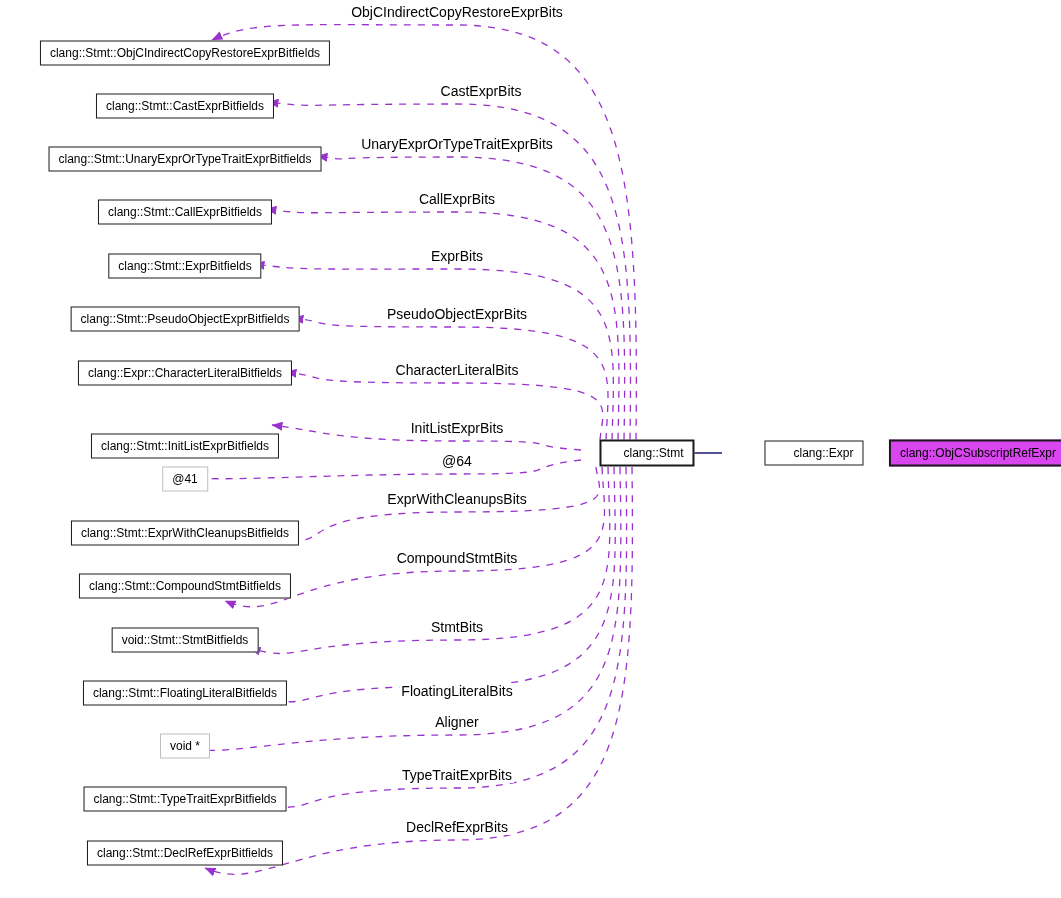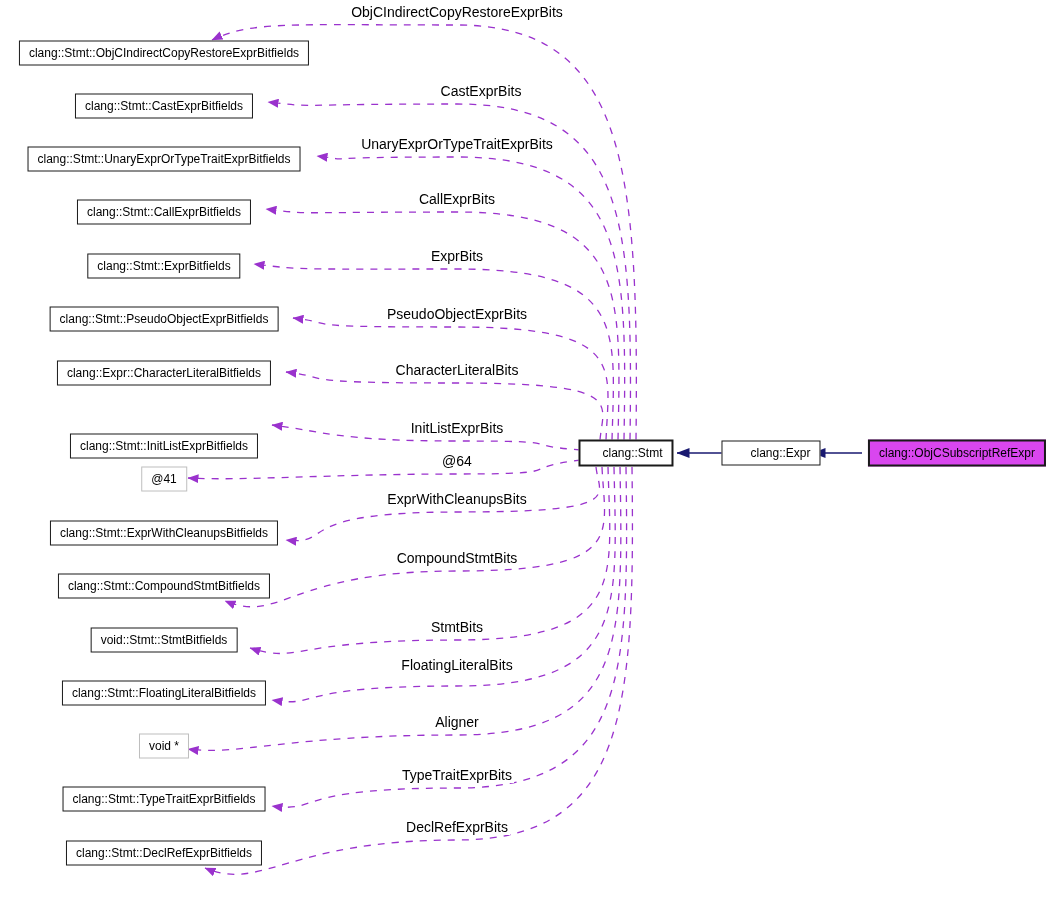--- a/index.html
+++ b/index.html
@@ -17,20 +17,21 @@
     transform: translate(-50%, -50%);
     background: #ffffff;
     border: 1.5px solid #1a1a1a;
     padding: 4px 9px;
     font-size: 12px;
     line-height: 15px;
     color: #000000;
     white-space: nowrap;
     box-sizing: border-box;
     text-align: left;
+    margin-left: 21px;
   }
   .node.light { border-color: #bebebe; border-width: 1.3px; }
   .node.hub { border-width: 2px; padding-left: 22px; }
   .node.current { background: #d946ef; border-width: 2px; }
   .edge-label {
     position: absolute;
     transform: translate(-50%, -50%);
     font-size: 14px;
     color: #000000;
     white-space: nowrap;
@@ -83,34 +84,34 @@
       <div class="node" style="left: 164px; top: 446px;">clang::Stmt::InitListExprBitfields</div>
       <div class="node light" style="left: 164px; top: 479px;">@41</div>
       <div class="node" style="left: 164px; top: 533px;">clang::Stmt::ExprWithCleanupsBitfields</div>
       <div class="node" style="left: 164px; top: 586px;">clang::Stmt::CompoundStmtBitfields</div>
       <div class="node" style="left: 164px; top: 640px;">void::Stmt::StmtBitfields</div>
       <div class="node" style="left: 164px; top: 693px;">clang::Stmt::FloatingLiteralBitfields</div>
       <div class="node light" style="left: 164px; top: 746px;">void *</div>
       <div class="node" style="left: 164px; top: 799px;">clang::Stmt::TypeTraitExprBitfields</div>
       <div class="node" style="left: 164px; top: 853px;">clang::Stmt::DeclRefExprBitfields</div>
       <div class="node hub" style="left: 626px; top: 453px;">clang::Stmt</div>
-      <div class="node" style="left: 771px; top: 453px; padding-left: 28px;">clang::Expr</div>
+      <div class="node" style="left: 793px; top: 453px; padding-left: 28px;">clang::Expr</div>
       <div class="node current" style="left: 957px; top: 453px;">clang::ObjCSubscriptRefExpr</div>
     </div>
   <div id="labels-layer">
       <div class="edge-label" style="left: 457px; top: 12px;">ObjCIndirectCopyRestoreExprBits</div>
       <div class="edge-label" style="left: 481px; top: 91px;">CastExprBits</div>
       <div class="edge-label" style="left: 457px; top: 144px;">UnaryExprOrTypeTraitExprBits</div>
       <div class="edge-label" style="left: 457px; top: 199px;">CallExprBits</div>
       <div class="edge-label" style="left: 457px; top: 256px;">ExprBits</div>
       <div class="edge-label" style="left: 457px; top: 314px;">PseudoObjectExprBits</div>
       <div class="edge-label" style="left: 457px; top: 370px;">CharacterLiteralBits</div>
       <div class="edge-label" style="left: 457px; top: 428px;">InitListExprBits</div>
       <div class="edge-label" style="left: 457px; top: 461px;">@64</div>
       <div class="edge-label" style="left: 457px; top: 499px;">ExprWithCleanupsBits</div>
       <div class="edge-label" style="left: 457px; top: 558px;">CompoundStmtBits</div>
       <div class="edge-label" style="left: 457px; top: 627px;">StmtBits</div>
-      <div class="edge-label" style="left: 457px; top: 665px;">FloatingLiteralBits</div>
+      <div class="edge-label" style="left: 457px; top: 691px;">FloatingLiteralBits</div>
       <div class="edge-label" style="left: 457px; top: 722px;">Aligner</div>
       <div class="edge-label" style="left: 457px; top: 775px;">TypeTraitExprBits</div>
       <div class="edge-label" style="left: 457px; top: 827px;">DeclRefExprBits</div>
     </div>
 </div>
 
 </body></html>

